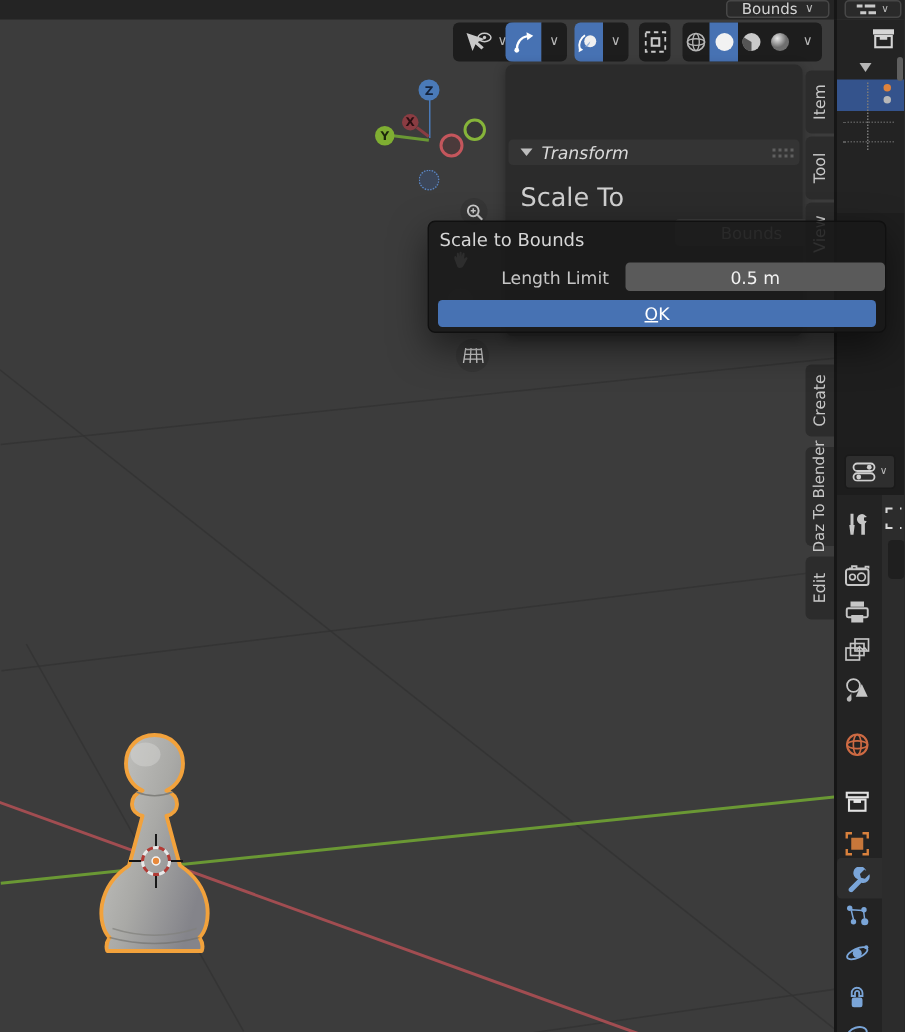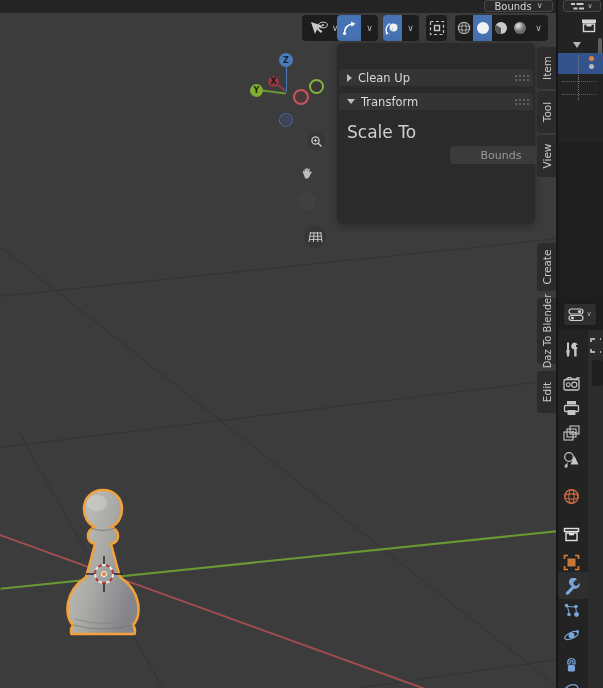--- a/index.html
+++ b/index.html
@@ -205,26 +205,21 @@
           </defs>
         <circle cx="7" cy="7" r="6" fill="url(#rg)"></circle>
       </svg>
     </div>
     <div class="hslot" style="width:19px;">
         <span class="chev">∨</span>
       </div>
   </div>
 
   <div class="abs" id="sidebar">
-    <div class="phead" style="top:26px;">
-      <span class="tri right"></span>
-      <span>Clean Up</span>
-      <span class="grip"></span>
-    </div>
-    <div class="phead" style="top:50px;">
+    <div class="phead" style="top:50px;font-style:italic;">
       <span class="tri down"></span>
       <span>Transform</span>
       <span class="grip"></span>
     </div>
     <div class="abs" style="left:10px;top:79px;color:#cfcfcf;font-size:17px;">Scale To</div>
     <div class="ghostbtn" style="left:113px;top:103px;width:102px;">
       <span>Bounds</span>
     </div>
   </div>
 
@@ -386,14 +381,24 @@
       <svg width="13" height="9" viewBox="0 0 13 9">
         <rect x="0" y="1" width="4" height="2" fill="#c9c9c9"></rect>
         <rect x="5.5" y="1" width="7" height="2" fill="#c9c9c9"></rect>
         <rect x="2.5" y="5.5" width="4" height="2" fill="#c9c9c9"></rect>
         <rect x="8" y="5.5" width="5" height="2" fill="#c9c9c9"></rect>
       </svg>
       <span class="chev" style="font-size:7px;">∨</span>
     </div>
   </div>
 
+  <div class="abs" id="dialog">
+    <div class="title">Scale to Bounds</div>
+    <div class="flabel">Length Limit</div>
+    <div class="field">
+      <span>0.5 m</span>
+    </div>
+    <div class="okbtn">
+      <b>OK</b>
+    </div>
+  </div>
 
 </div>
 
 </body></html>

